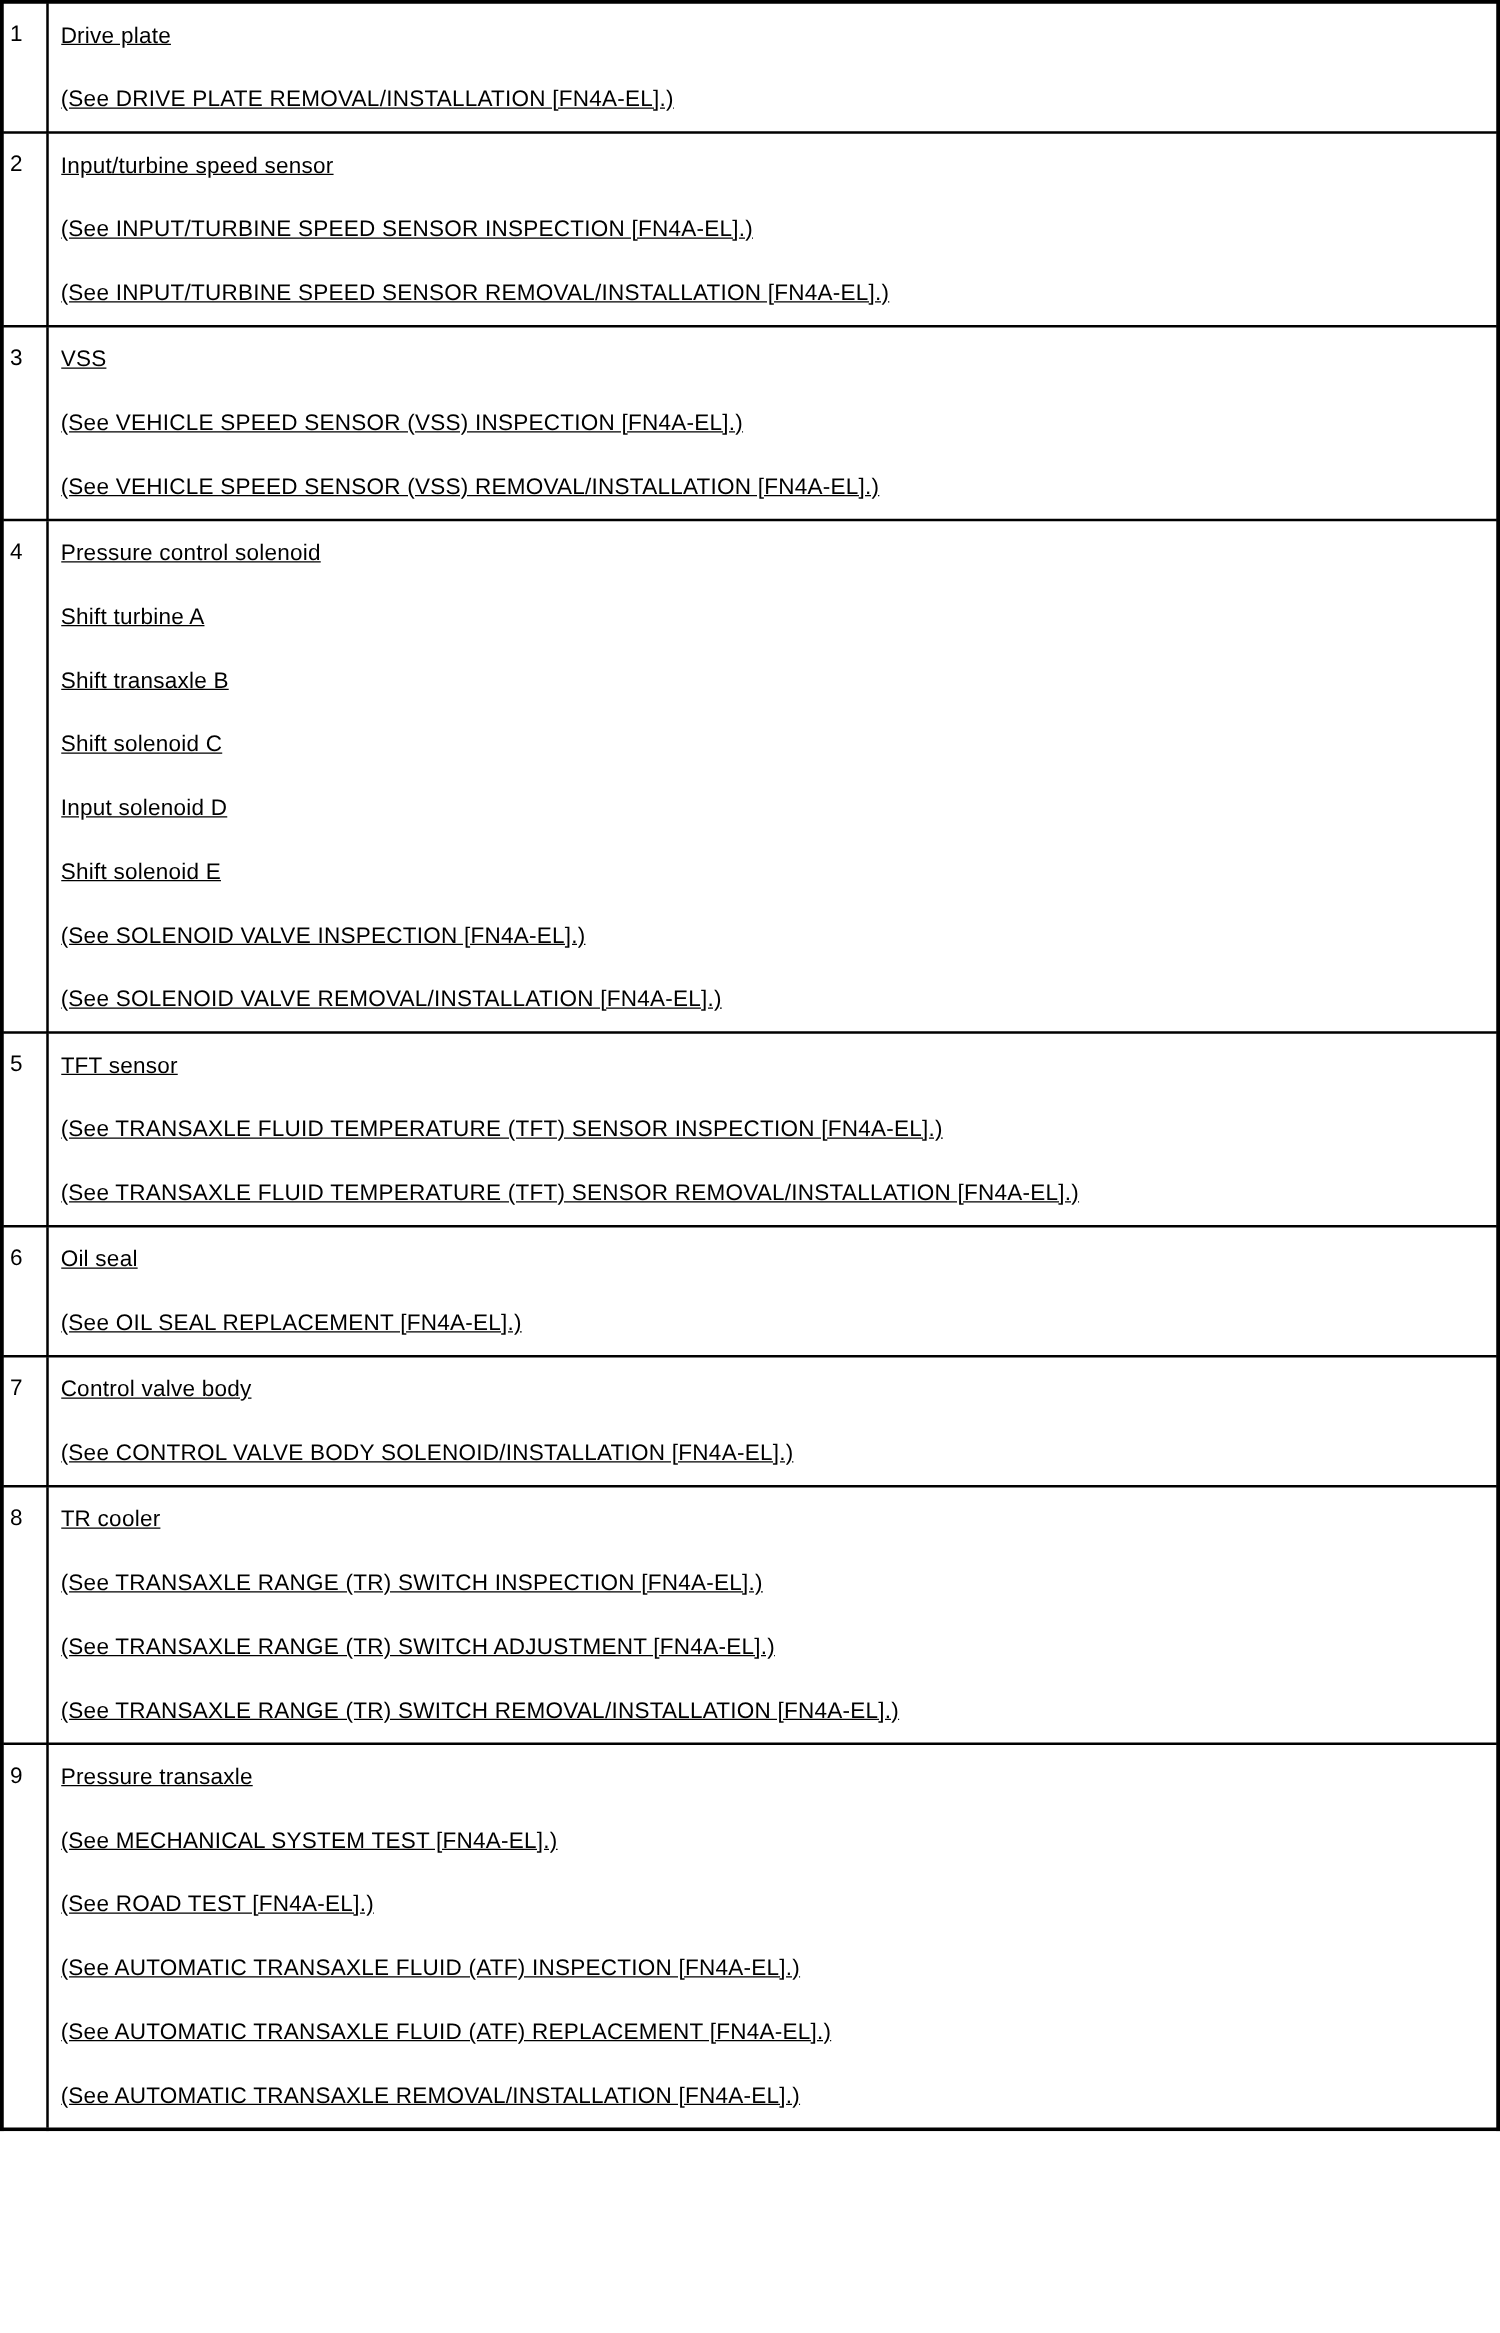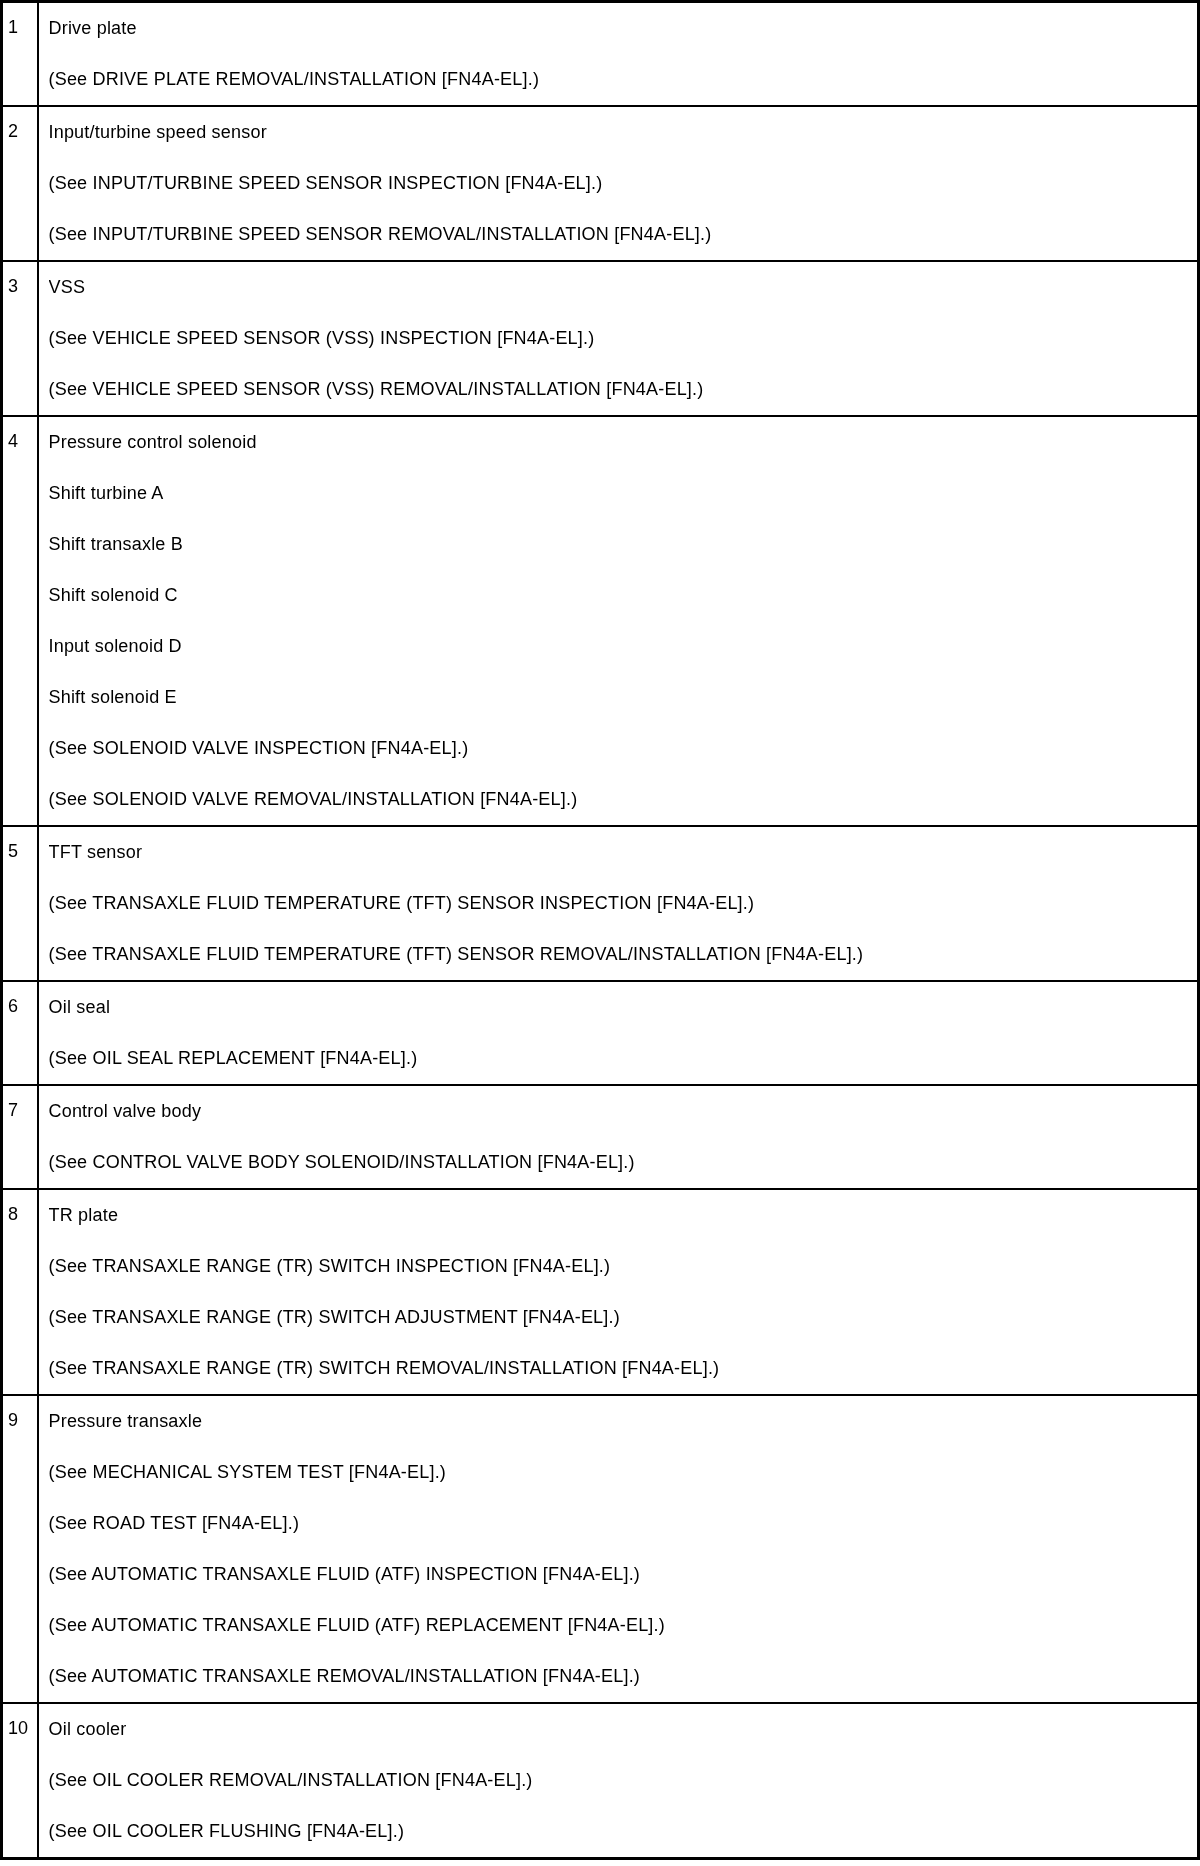--- a/index.html
+++ b/index.html
@@ -37,20 +37,21 @@
   td.desc-cell {
     padding: 0 10px;
     font-size: 18px;
   }
   .line {
     padding: 15px 0 15px 0;
     line-height: 21px;
     letter-spacing: 0.2px;
     white-space: nowrap;
     overflow: hidden;
+    text-decoration: underline;
   }
 </style>
 </head>
 <body>
 
 <div class="page">
   <table class="service-table">
     <tbody>
         <tr>
           <td class="num-cell">1</td>
@@ -106,40 +107,32 @@
         <tr>
           <td class="num-cell">7</td>
           <td class="desc-cell">
             <div class="line">Control valve body</div>
             <div class="line">(See CONTROL VALVE BODY SOLENOID/INSTALLATION [FN4A-EL].)</div>
           </td>
         </tr>
         <tr>
           <td class="num-cell">8</td>
           <td class="desc-cell">
-            <div class="line">TR plate</div>
+            <div class="line">TR cooler</div>
             <div class="line">(See TRANSAXLE RANGE (TR) SWITCH INSPECTION [FN4A-EL].)</div>
             <div class="line">(See TRANSAXLE RANGE (TR) SWITCH ADJUSTMENT [FN4A-EL].)</div>
             <div class="line">(See TRANSAXLE RANGE (TR) SWITCH REMOVAL/INSTALLATION [FN4A-EL].)</div>
           </td>
         </tr>
         <tr>
           <td class="num-cell">9</td>
           <td class="desc-cell">
             <div class="line">Pressure transaxle</div>
             <div class="line">(See MECHANICAL SYSTEM TEST [FN4A-EL].)</div>
             <div class="line">(See ROAD TEST [FN4A-EL].)</div>
             <div class="line">(See AUTOMATIC TRANSAXLE FLUID (ATF) INSPECTION [FN4A-EL].)</div>
             <div class="line">(See AUTOMATIC TRANSAXLE FLUID (ATF) REPLACEMENT [FN4A-EL].)</div>
             <div class="line">(See AUTOMATIC TRANSAXLE REMOVAL/INSTALLATION [FN4A-EL].)</div>
           </td>
         </tr>
-        <tr>
-          <td class="num-cell">10</td>
-          <td class="desc-cell">
-            <div class="line">Oil cooler</div>
-            <div class="line">(See OIL COOLER REMOVAL/INSTALLATION [FN4A-EL].)</div>
-            <div class="line">(See OIL COOLER FLUSHING [FN4A-EL].)</div>
-          </td>
-        </tr>
       </tbody>
   </table>
 </div>
 
 </body></html>

